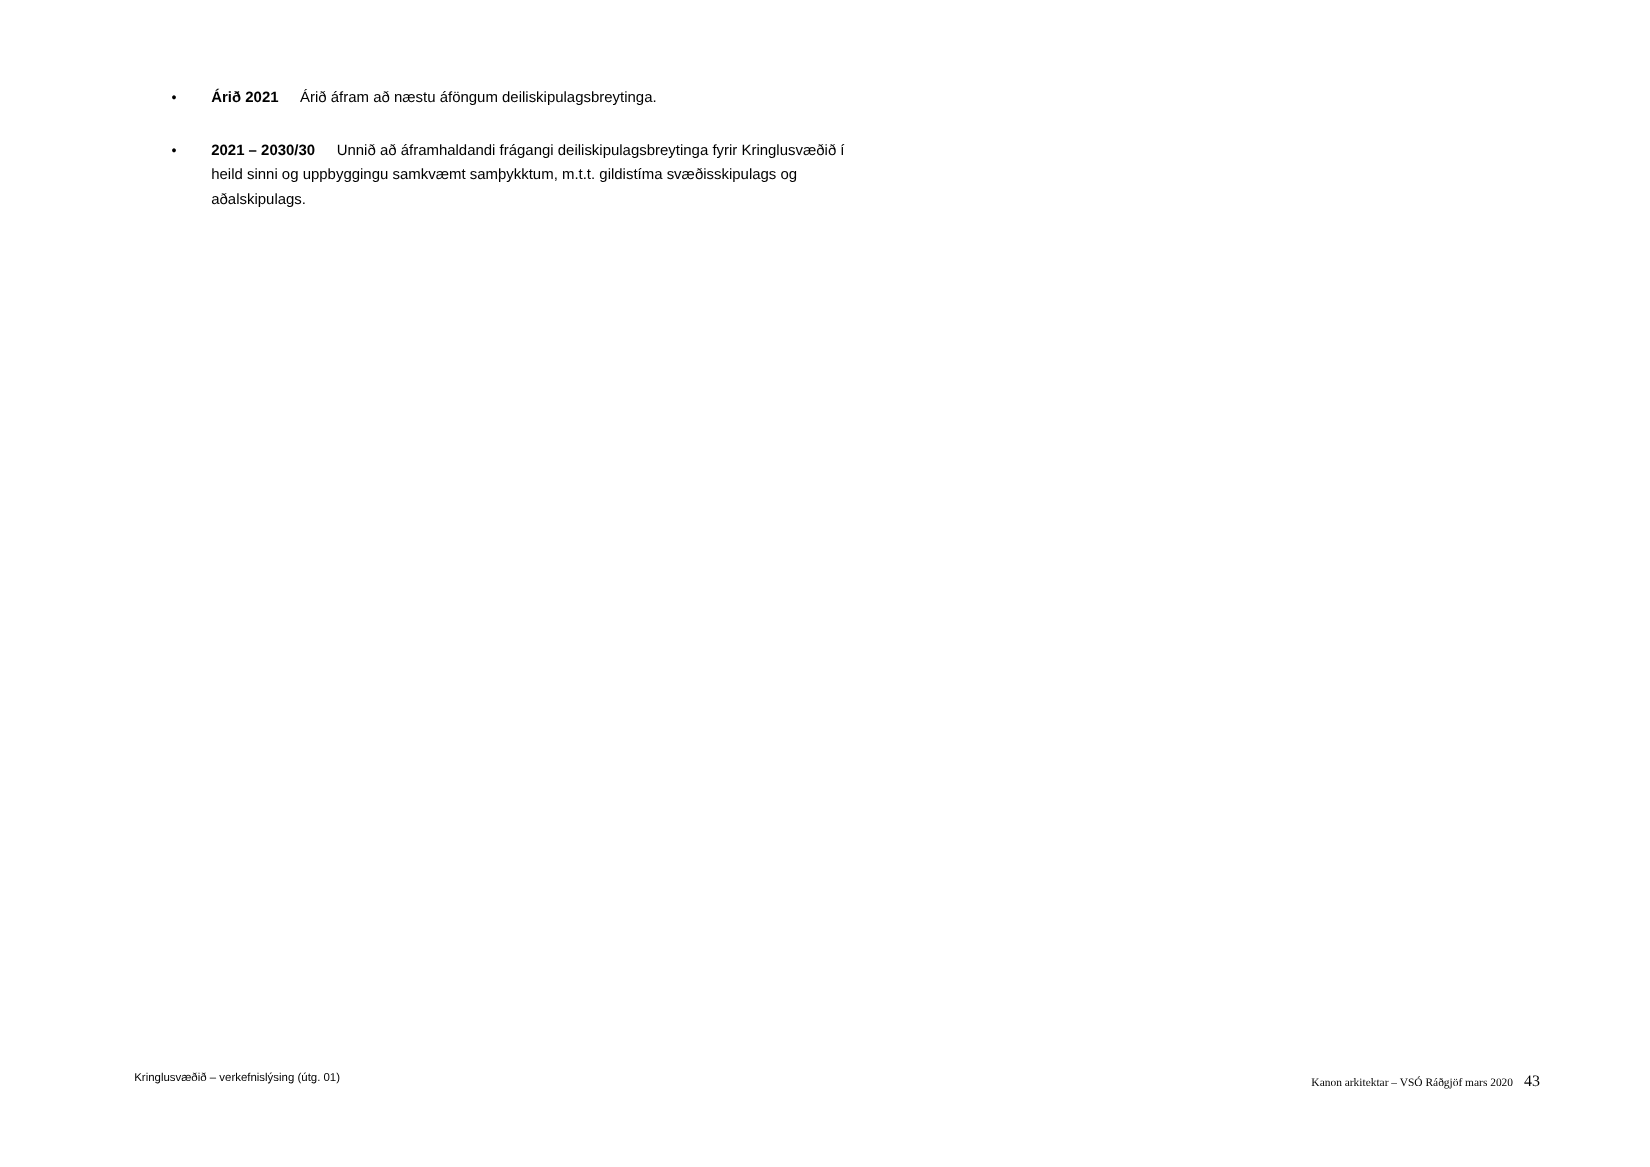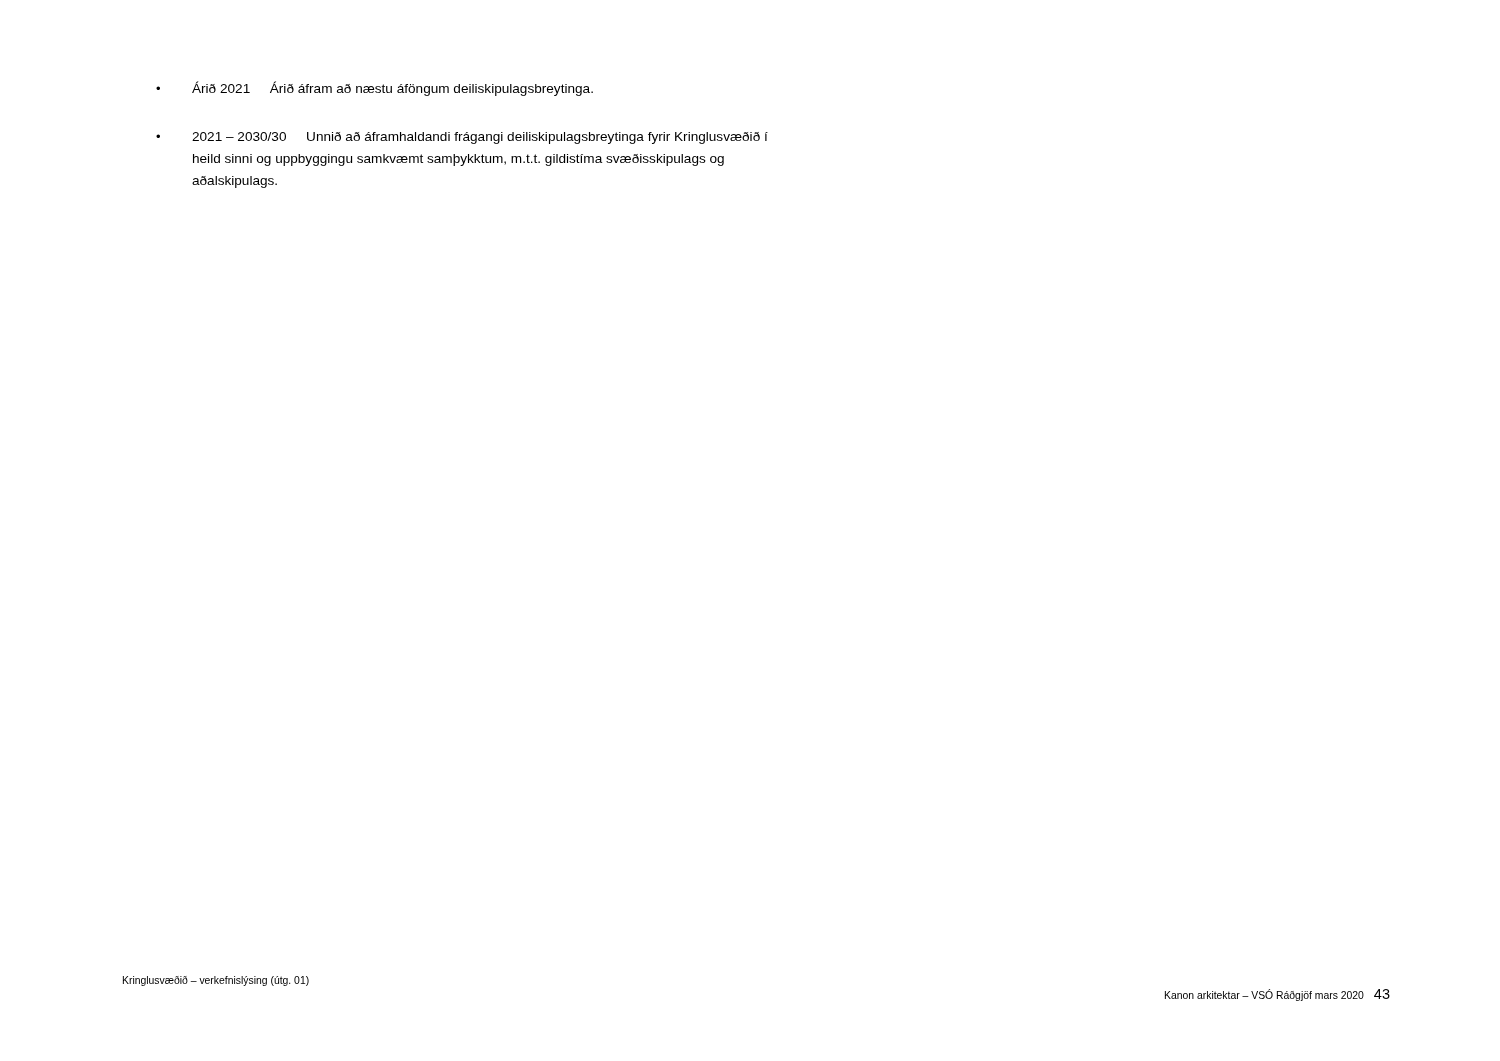--- a/index.html
+++ b/index.html
@@ -41,21 +41,21 @@
     margin-bottom: 0;
   }
   .bullet-marker {
     position: absolute;
     left: 6px;
     top: 0;
     font-size: 13px;
     line-height: 1.62;
   }
   .bullet-lead {
-    font-weight: normal;
+    font-weight: bold;
   }
   .bullet-sep {
     display: inline-block;
     width: 12px;
   }
   .footer {
     position: absolute;
     left: 0;
     right: 0;
     bottom: 66px;
@@ -64,32 +64,32 @@
   .footer-left {
     position: absolute;
     left: 122px;
     top: 0;
     font-size: 10.4px;
     color: #000000;
     white-space: nowrap;
   }
   .footer-right {
     position: absolute;
-    right: 110px;
+    right: 100px;
     top: 0;
     font-size: 10.4px;
     color: #000000;
     white-space: nowrap;
     display: flex;
     align-items: baseline;
     gap: 10px;
+    font-family: Liberation Serif, serif;
   }
   .page-number {
     font-size: 14.5px;
-    margin-top: 11px;
   }
 </style>
 </head>
 <body>
 
 <div class="page">
 
   <div class="content">
     <ul class="bullet-list">
       <li class="bullet-item">

